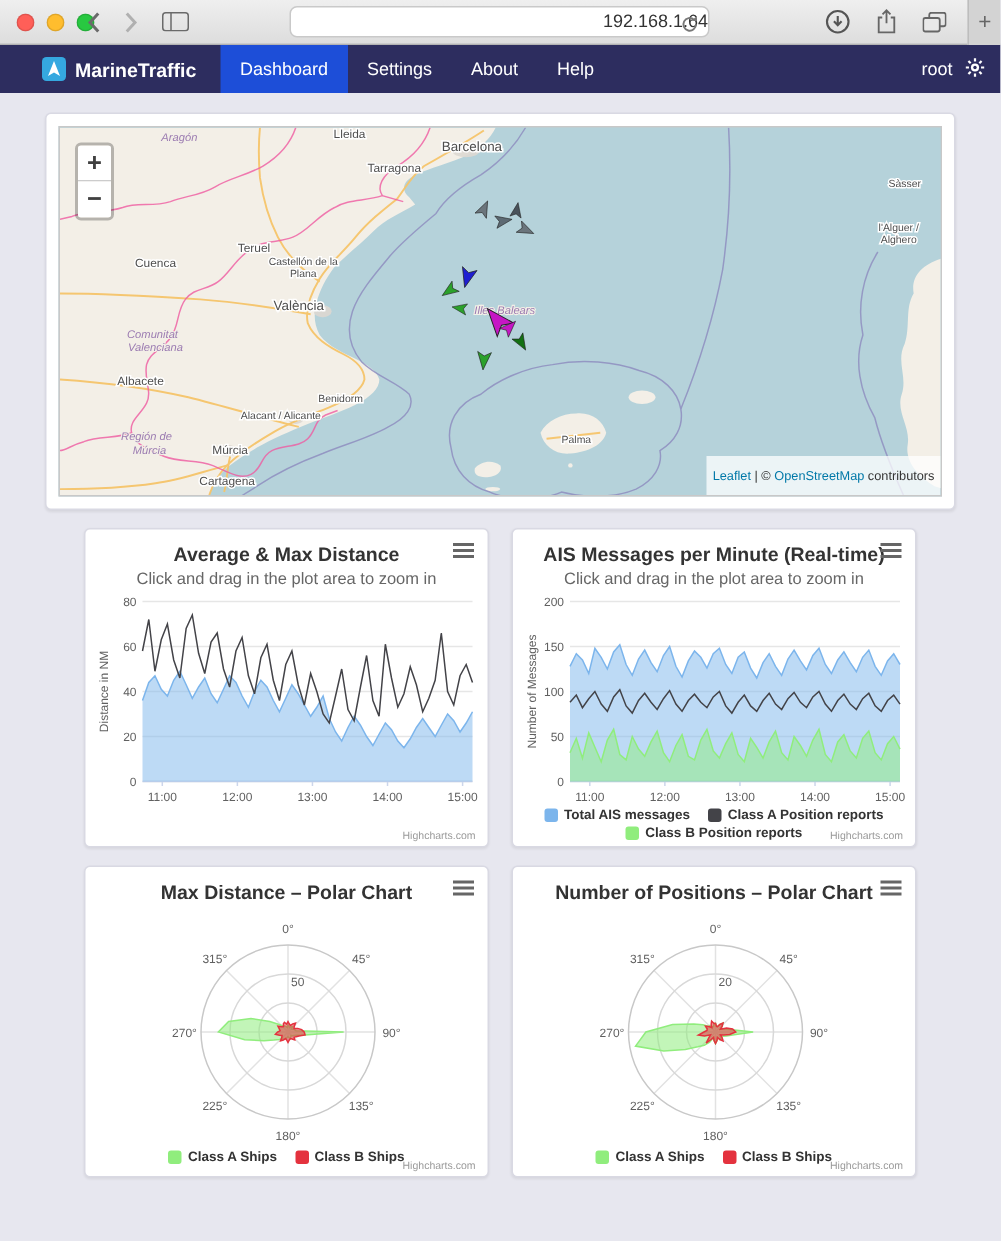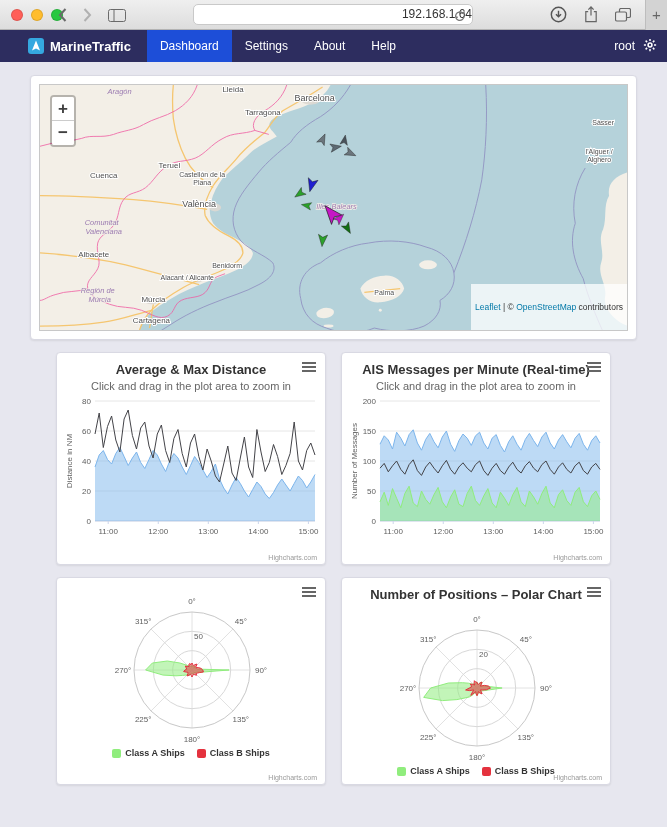--- a/index.html
+++ b/index.html
@@ -28,21 +28,21 @@
   .nav-item.active { background:#1d4ed8; }
   .nav-right { margin-left:auto; margin-right:10px; display:flex; align-items:center; gap:8px; font-size:12px; }
   
   .content { padding-top:13px; }
   .card { background:#fff; border:1px solid #d9d9e3; border-radius:4px; box-shadow:0 1px 2px rgba(0,0,0,0.08); }
   .map-card { margin-left:30px; width:607px; height:265px; position:relative; }
   .map-wrap { position:absolute; left:8px; top:8px; width:589px; height:247px; border:1px solid #c8c8c8; overflow:hidden; background:#b5d2da; }
   .zoom-ctl { position:absolute; left:10px; top:10px; width:26px; border:2px solid rgba(0,0,0,0.25); border-radius:4px; overflow:hidden; }
   .zoom-btn { height:24px; background:#fff; color:#404040; font-size:17px; font-weight:bold; text-align:center; line-height:24px; cursor:pointer; }
   .zoom-btn:first-child { border-bottom:1px solid #ccc; }
-  .attribution { position:absolute; right:0; bottom:0; background:rgba(255,255,255,0.75); font-size:8.5px; color:#333; padding:18px 4px; }
+  .attribution { position:absolute; right:0; bottom:0; background:rgba(255,255,255,0.75); font-size:8.5px; color:#333; padding:8px 4px; }
   .attribution .link { color:#0078a8; }
   .row { display:flex; margin-left:56px; width:556px; gap:15px; margin-top:12px; }
   .chart-card { width:270px; position:relative; padding:6px 6px 4px; }
   .chart-card.xy { height:213px; }
   .chart-card.polar { height:208px; }
   .chart-title { text-align:center; font-size:13px; font-weight:bold; color:#333; margin-top:3px; }
   .chart-subtitle { text-align:center; font-size:11px; color:#666; margin-top:3px; }
   .burger { position:absolute; top:9px; right:9px; width:14px; cursor:pointer; }
   .burger span { display:block; height:2px; background:#666; margin:0 0 2px 0; }
   .plot { display:block; margin:3px auto 0; }
@@ -305,31 +305,46 @@
           <text x="195.35" y="139" text-anchor="middle" font-size="8" fill="#606060">14:00</text>
           <line x1="245.4" y1="126" x2="245.4" y2="129" stroke="#ccd6eb"></line>
           <text x="245.4" y="139" text-anchor="middle" font-size="8" fill="#606060">15:00</text>
           <text x="9" y="66" text-anchor="middle" font-size="8" fill="#606060" transform="rotate(-90 9 66)">Number of Messages</text>
           <path d="M32.0,49.2 L36.2,40.8 L40.3,45.0 L44.5,54.0 L48.6,37.2 L52.8,43.2 L56.9,51.0 L61.1,39.6 L65.2,34.8 L69.4,48.0 L73.5,55.2 L77.7,44.4 L81.8,38.4 L86.0,46.8 L90.1,52.8 L94.3,42.0 L98.4,36.0 L102.6,49.2 L106.7,56.4 L110.9,45.6 L115.0,39.0 L119.2,43.2 L123.3,50.4 L127.5,40.8 L131.6,37.2 L135.8,48.0 L139.9,54.0 L144.1,43.2 L148.2,39.6 L152.4,50.4 L156.5,57.0 L160.7,46.8 L164.8,40.8 L169.0,49.2 L173.1,55.2 L177.3,44.4 L181.4,38.4 L185.6,45.6 L189.7,51.6 L193.9,42.0 L198.0,37.2 L202.2,48.0 L206.3,54.0 L210.5,45.0 L214.6,39.6 L218.8,46.8 L222.9,52.8 L227.1,43.2 L231.2,38.4 L235.4,49.2 L239.5,55.2 L243.7,45.6 L247.8,40.8 L252.0,48.0 L252,126 L32,126 Z" fill="#7cb5ec" fill-opacity="0.5" stroke="none"></path>
           <path d="M32.0,106.8 L36.2,97.2 L40.3,110.4 L44.5,93.6 L48.6,103.2 L52.8,112.8 L56.9,98.4 L61.1,91.2 L65.2,108.0 L69.4,111.6 L73.5,96.0 L77.7,104.4 L81.8,109.2 L86.0,99.6 L90.1,92.4 L94.3,106.8 L98.4,112.8 L102.6,102.0 L106.7,94.8 L110.9,109.2 L115.0,111.6 L119.2,98.4 L123.3,91.2 L127.5,105.6 L131.6,110.4 L135.8,100.8 L139.9,93.6 L144.1,108.0 L148.2,112.8 L152.4,97.2 L156.5,103.2 L160.7,110.4 L164.8,99.6 L169.0,92.4 L173.1,106.8 L177.3,111.6 L181.4,96.0 L185.6,102.0 L189.7,109.2 L193.9,98.4 L198.0,91.2 L202.2,108.0 L206.3,112.8 L210.5,99.6 L214.6,94.8 L218.8,105.6 L222.9,110.4 L227.1,97.2 L231.2,92.4 L235.4,106.8 L239.5,111.6 L243.7,100.8 L247.8,96.0 L252.0,104.4 L252,126 L32,126 Z" fill="#90ed7d" fill-opacity="0.5" stroke="none"></path>
           <path d="M32.0,49.2 L36.2,40.8 L40.3,45.0 L44.5,54.0 L48.6,37.2 L52.8,43.2 L56.9,51.0 L61.1,39.6 L65.2,34.8 L69.4,48.0 L73.5,55.2 L77.7,44.4 L81.8,38.4 L86.0,46.8 L90.1,52.8 L94.3,42.0 L98.4,36.0 L102.6,49.2 L106.7,56.4 L110.9,45.6 L115.0,39.0 L119.2,43.2 L123.3,50.4 L127.5,40.8 L131.6,37.2 L135.8,48.0 L139.9,54.0 L144.1,43.2 L148.2,39.6 L152.4,50.4 L156.5,57.0 L160.7,46.8 L164.8,40.8 L169.0,49.2 L173.1,55.2 L177.3,44.4 L181.4,38.4 L185.6,45.6 L189.7,51.6 L193.9,42.0 L198.0,37.2 L202.2,48.0 L206.3,54.0 L210.5,45.0 L214.6,39.6 L218.8,46.8 L222.9,52.8 L227.1,43.2 L231.2,38.4 L235.4,49.2 L239.5,55.2 L243.7,45.6 L247.8,40.8 L252.0,48.0 " fill="none" stroke="#7cb5ec" stroke-width="1"></path>
           <path d="M32.0,73.2 L36.2,68.4 L40.3,76.8 L44.5,70.8 L48.6,66.0 L52.8,74.4 L56.9,79.2 L61.1,69.6 L65.2,64.8 L69.4,75.6 L73.5,80.4 L77.7,72.0 L81.8,67.2 L86.0,73.2 L90.1,78.0 L94.3,70.8 L98.4,65.4 L102.6,74.4 L106.7,79.2 L110.9,72.0 L115.0,67.8 L119.2,73.2 L123.3,76.8 L127.5,69.6 L131.6,66.0 L135.8,75.6 L139.9,80.4 L144.1,73.2 L148.2,68.4 L152.4,75.6 L156.5,79.2 L160.7,72.0 L164.8,67.2 L169.0,74.4 L173.1,78.0 L177.3,70.8 L181.4,66.6 L185.6,73.2 L189.7,76.8 L193.9,69.6 L198.0,66.0 L202.2,74.4 L206.3,79.2 L210.5,72.0 L214.6,67.8 L218.8,74.4 L222.9,78.0 L227.1,70.8 L231.2,67.2 L235.4,75.6 L239.5,79.2 L243.7,72.0 L247.8,68.4 L252.0,74.4 " fill="none" stroke="#434348" stroke-width="1"></path>
           <path d="M32.0,106.8 L36.2,97.2 L40.3,110.4 L44.5,93.6 L48.6,103.2 L52.8,112.8 L56.9,98.4 L61.1,91.2 L65.2,108.0 L69.4,111.6 L73.5,96.0 L77.7,104.4 L81.8,109.2 L86.0,99.6 L90.1,92.4 L94.3,106.8 L98.4,112.8 L102.6,102.0 L106.7,94.8 L110.9,109.2 L115.0,111.6 L119.2,98.4 L123.3,91.2 L127.5,105.6 L131.6,110.4 L135.8,100.8 L139.9,93.6 L144.1,108.0 L148.2,112.8 L152.4,97.2 L156.5,103.2 L160.7,110.4 L164.8,99.6 L169.0,92.4 L173.1,106.8 L177.3,111.6 L181.4,96.0 L185.6,102.0 L189.7,109.2 L193.9,98.4 L198.0,91.2 L202.2,108.0 L206.3,112.8 L210.5,99.6 L214.6,94.8 L218.8,105.6 L222.9,110.4 L227.1,97.2 L231.2,92.4 L235.4,106.8 L239.5,111.6 L243.7,100.8 L247.8,96.0 L252.0,104.4 " fill="none" stroke="#90ed7d" stroke-width="1"></path>
         </svg>
+      <div class="legend">
+          <div class="legend-item">
+            <span class="legend-swatch" style="background: rgb(124, 181, 236);"></span>
+            <span>Total AIS messages</span>
+          </div>
+          <div class="legend-item">
+            <span class="legend-swatch" style="background: rgb(67, 67, 72);"></span>
+            <span>Class A Position reports</span>
+          </div>
+          <div class="legend-item">
+            <span class="legend-swatch" style="background: rgb(144, 237, 125);"></span>
+            <span>Class B Position reports</span>
+          </div>
+        </div>
       <div class="credit">Highcharts.com</div>
     </div>
   </div>
 
   <div class="row">
     <div class="card chart-card polar">
       <div class="burger">
           <span></span>
           <span></span>
           <span></span>
         </div>
+      <div class="chart-title">Max Distance – Polar Chart</div>
       <svg class="plot" width="258" height="158">
           <line x1="129" y1="81" x2="129" y2="23" stroke="#e2e2e2"></line>
           <line x1="129" y1="81" x2="170.01219330881975" y2="39.98780669118024" stroke="#e2e2e2"></line>
           <line x1="129" y1="81" x2="187" y2="81" stroke="#e2e2e2"></line>
           <line x1="129" y1="81" x2="170.01219330881975" y2="122.01219330881975" stroke="#e2e2e2"></line>
           <line x1="129" y1="81" x2="129" y2="139" stroke="#e2e2e2"></line>
           <line x1="129" y1="81" x2="87.98780669118025" y2="122.01219330881977" stroke="#e2e2e2"></line>
           <line x1="129" y1="81" x2="71" y2="81.00000000000001" stroke="#e2e2e2"></line>
           <line x1="129" y1="81" x2="87.98780669118023" y2="39.98780669118025" stroke="#e2e2e2"></line>
           <circle cx="129" cy="81" r="19.333333333333332" fill="none" stroke="#d8d8d8"></circle>

